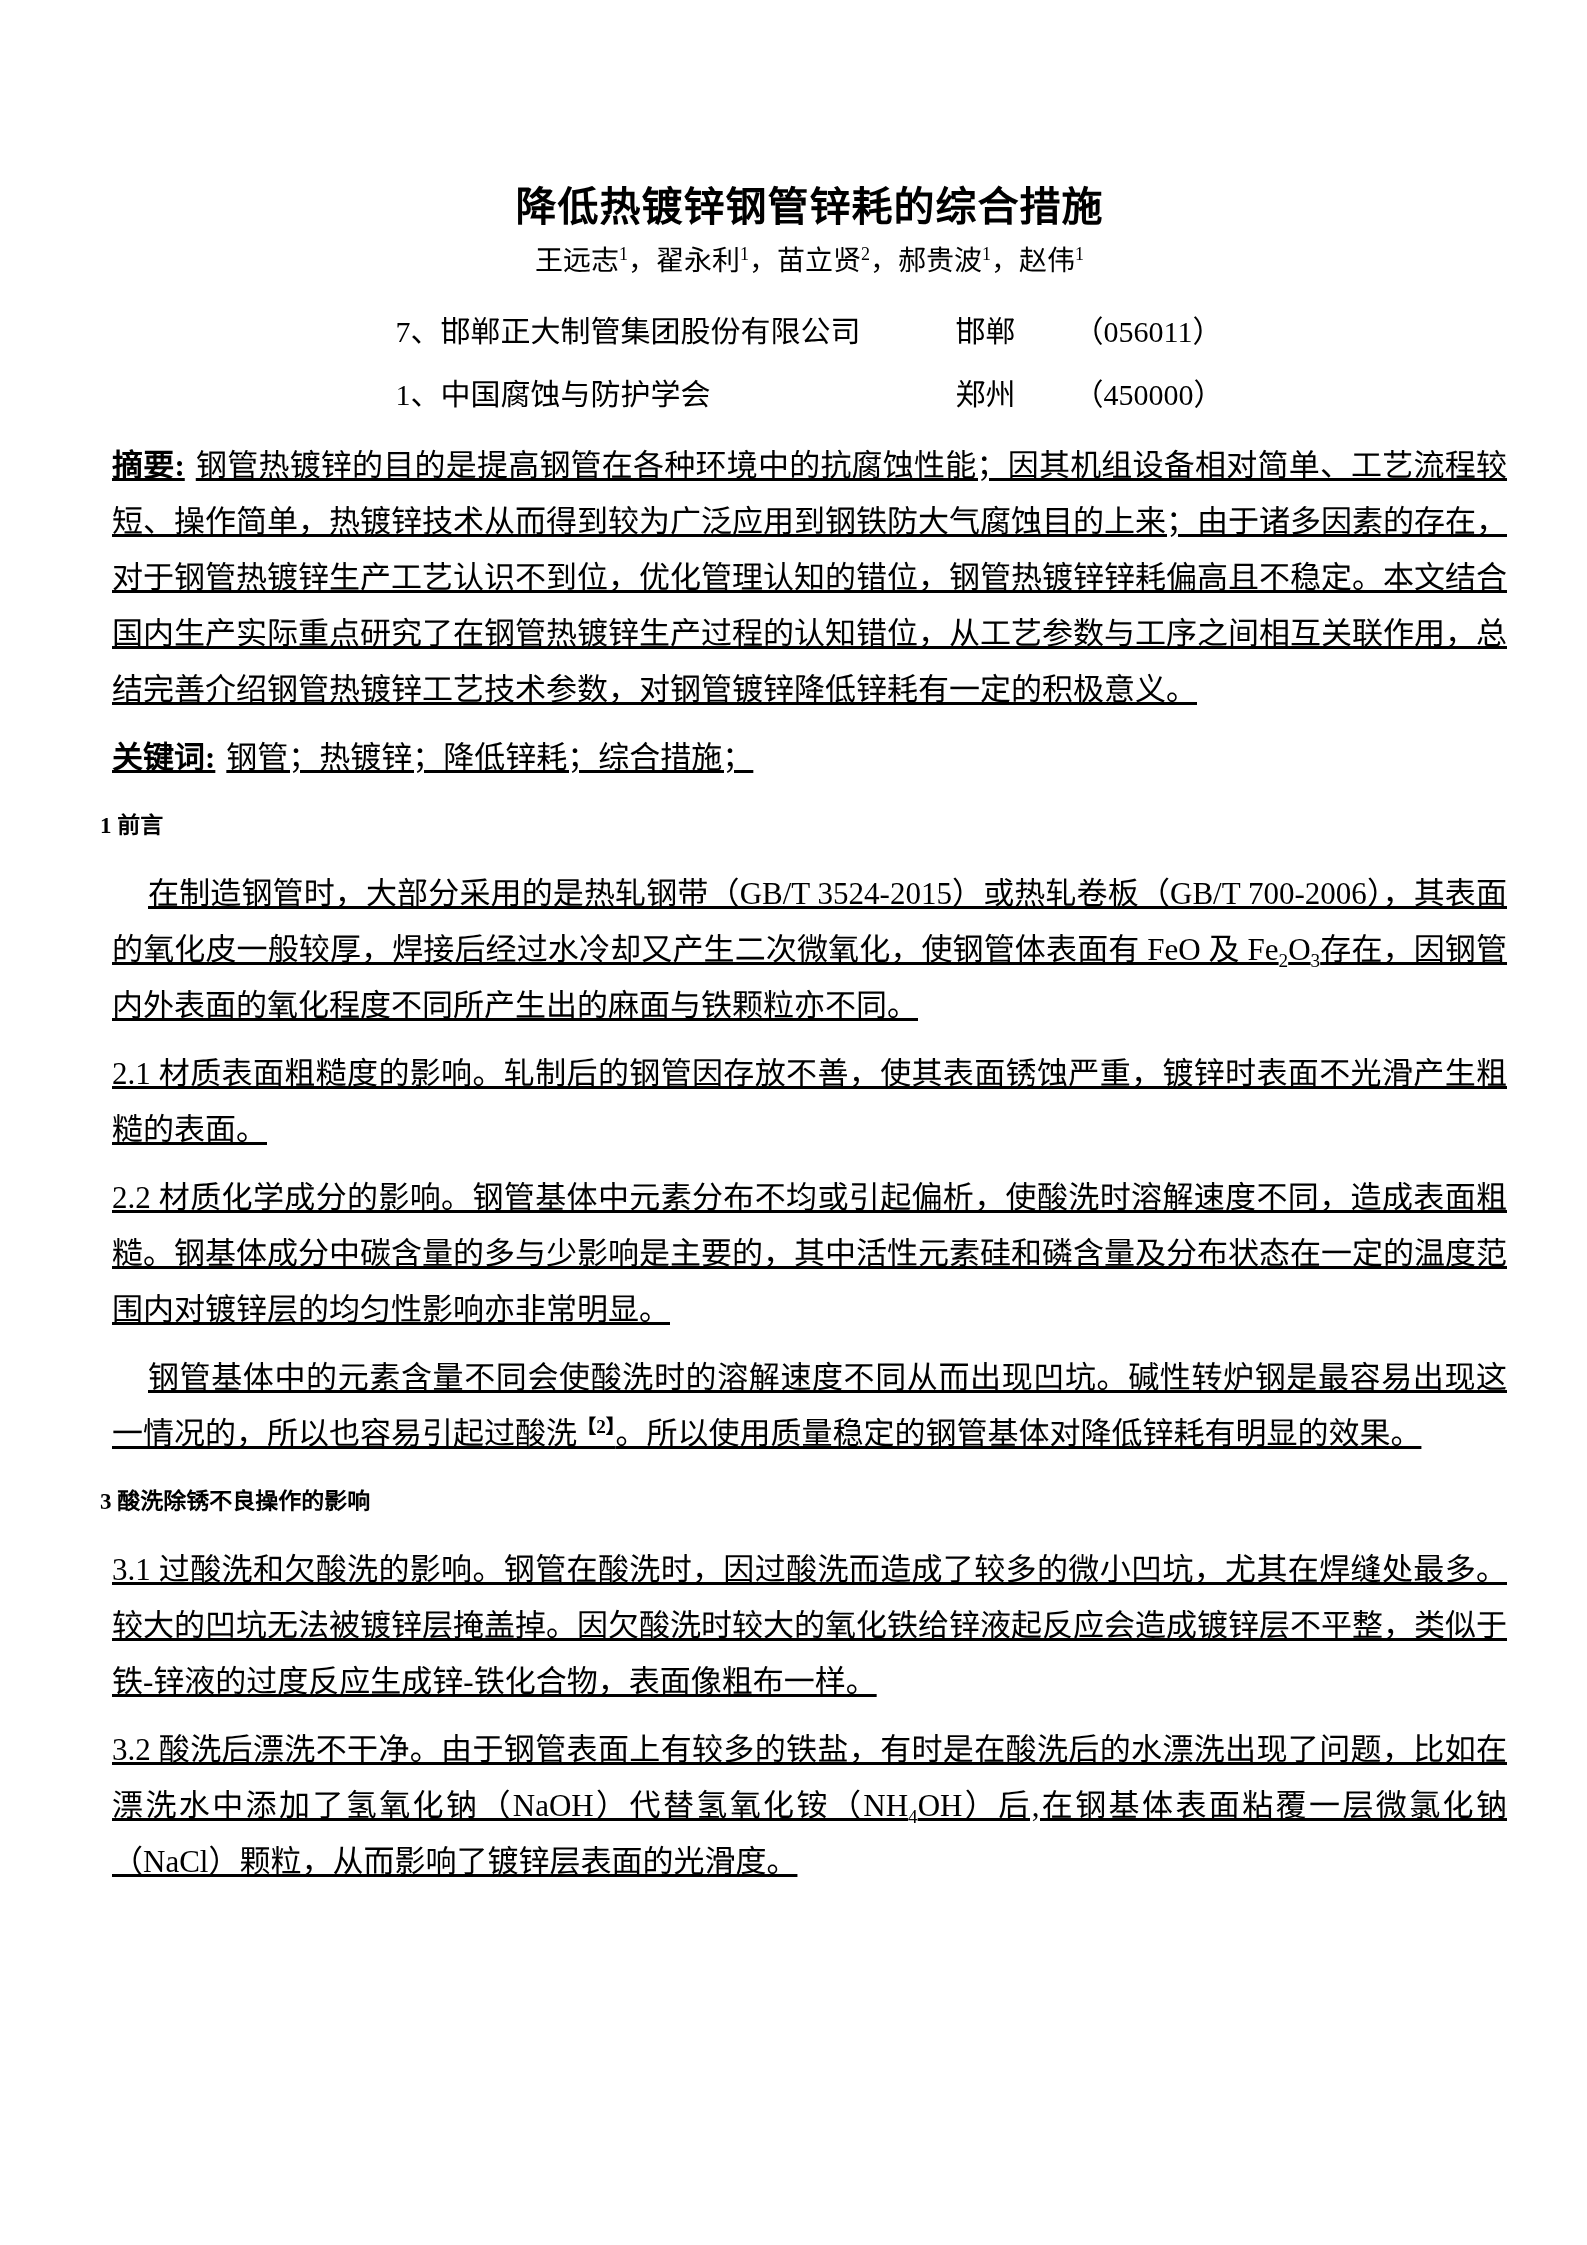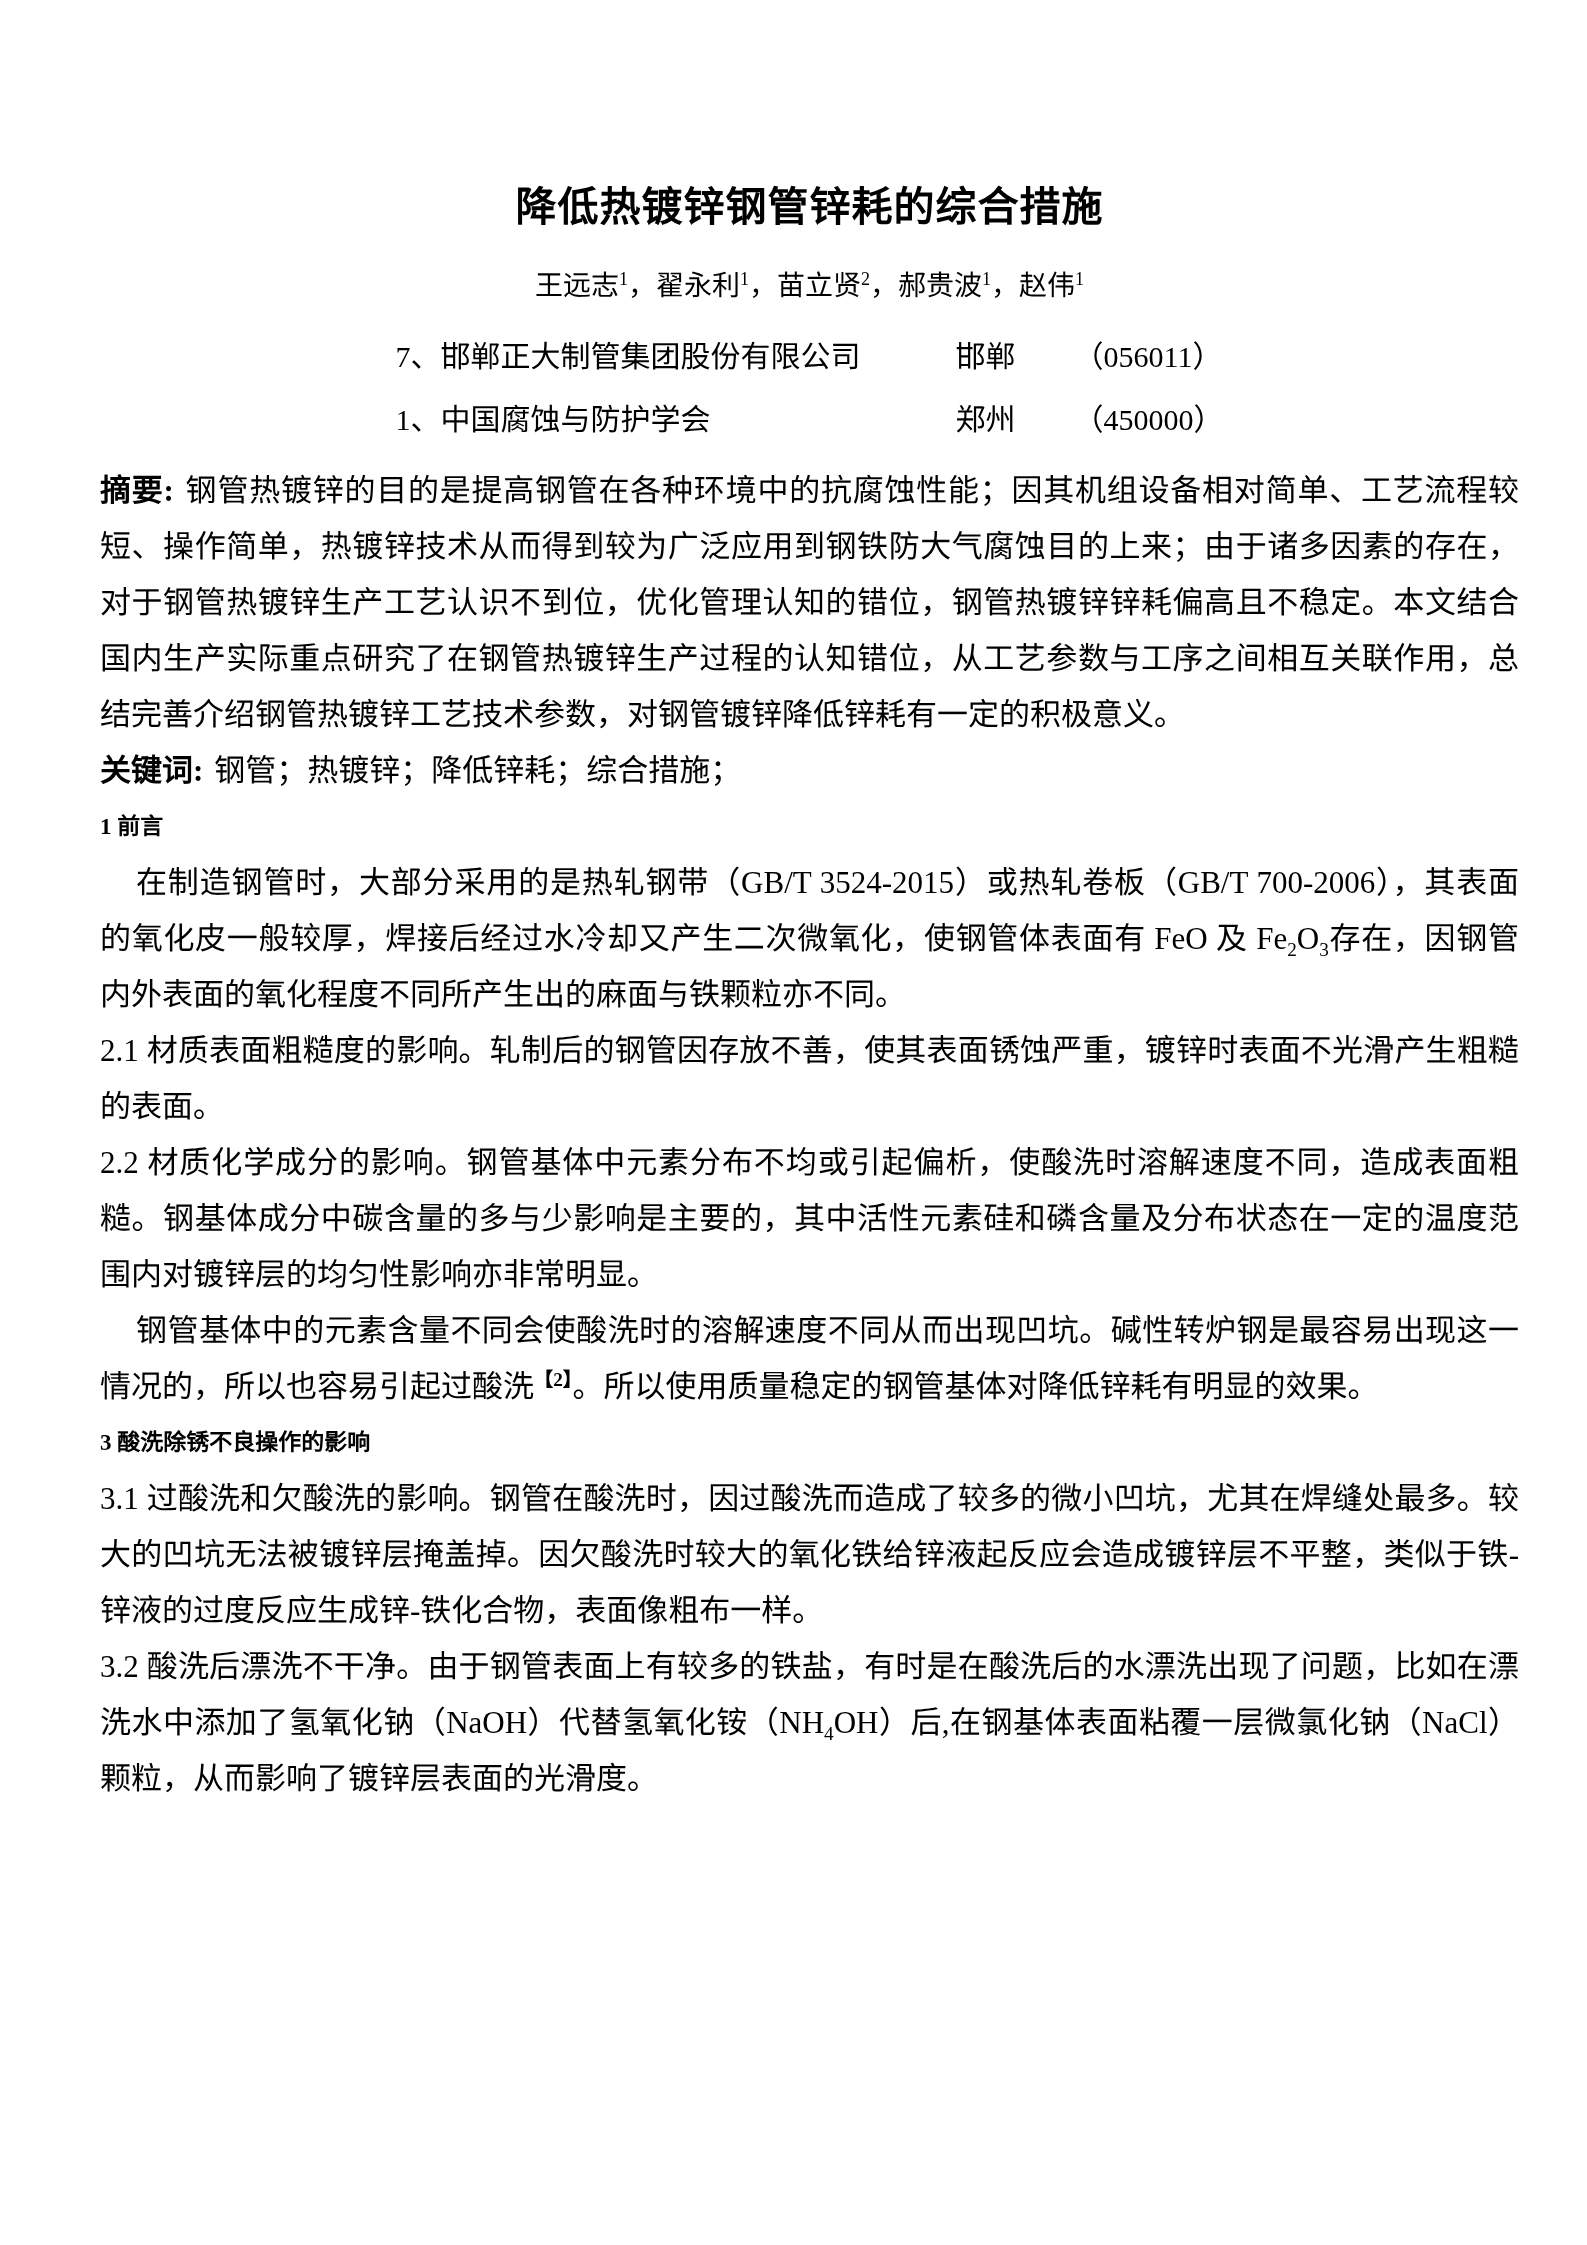--- a/index.html
+++ b/index.html
@@ -10,34 +10,34 @@
     color:#000; overflow:hidden;
   }
   .page { padding:184px 68px 0 100px; }
 
   .doc-title {
     font-size:41px; font-weight:700; text-align:center; line-height:1.15;
     letter-spacing:1px;
   }
 
   .authors {
-    margin-top:37px; text-align:center; font-size:28px; line-height:1.3;
+    margin-top:12px; text-align:center; font-size:28px; line-height:1.3;
   }
   .authors sup { font-size:18px; }
 
   .affil-wrap { margin-top:20px; display:flex; justify-content:center; }
   .affil-table { font-size:30px; line-height:63px; }
   .affil-row { display:flex; }
   .affil-org { width:560px; }
   .affil-city { width:118px; }
 
   .body {
     margin-top:12px; font-size:31px; line-height:56px; text-align:justify;
   }
-  p.para { margin:0; }
+  p.para { margin:12px;text-decoration:underline; }
   p.indent { text-indent:36px; }
   .inline-label { font-weight:700; margin-right:11px; }
   h2.sec { font-size:23px; font-weight:700; line-height:56px; text-align:left; }
   .body sup { font-size:0.62em; line-height:0; }
   .body sub { font-size:0.62em; line-height:0; }
 </style>
 </head>
 <body>
 
 <div class="page">

